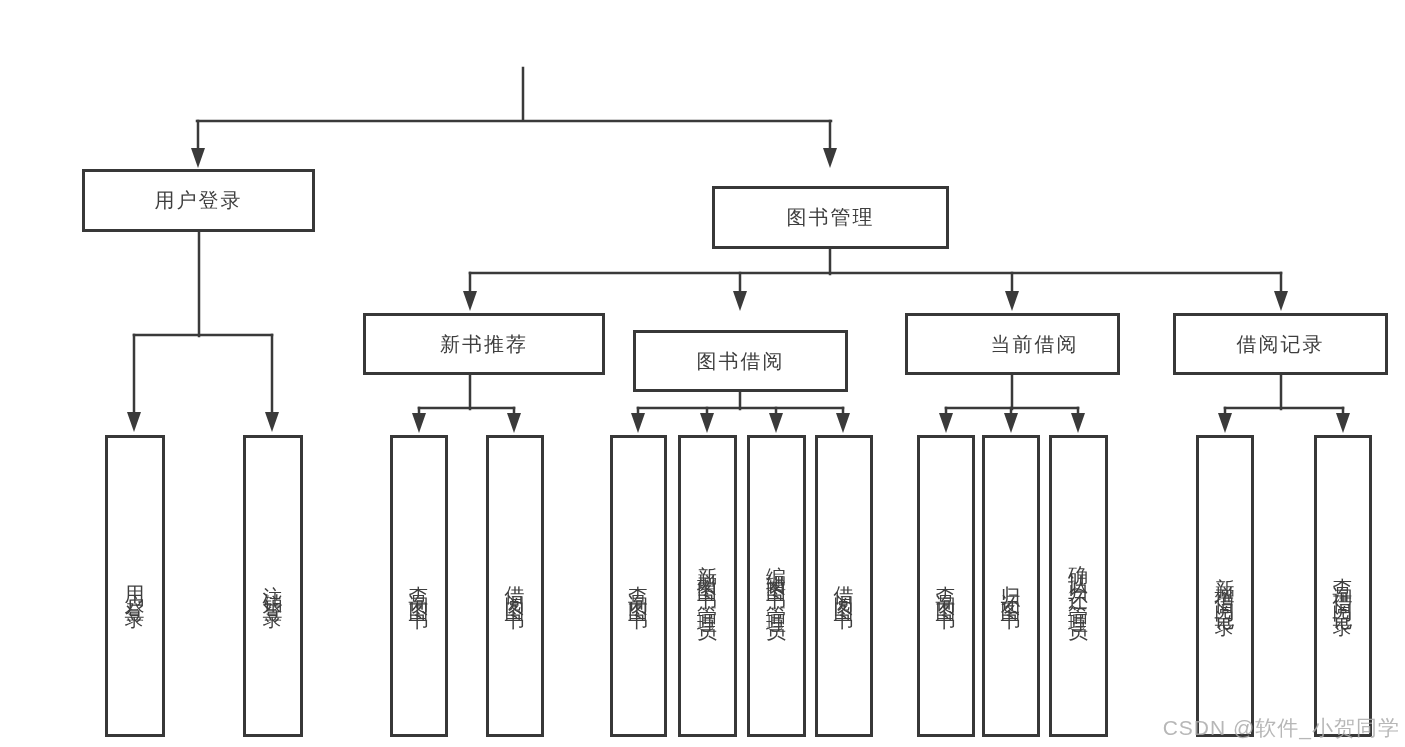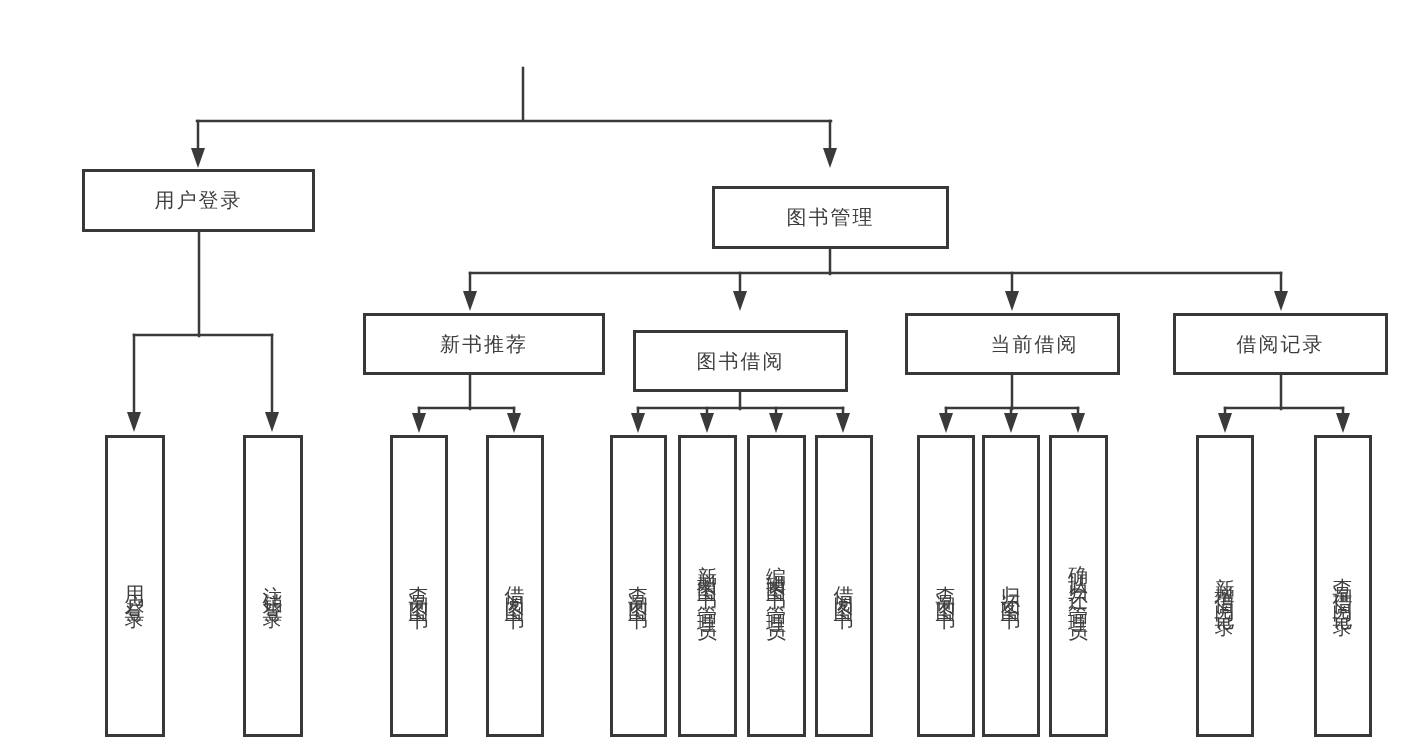--- a/index.html
+++ b/index.html
@@ -171,14 +171,15 @@
     <span>确认归还（管理员）</span>
   </div>
 
   <div class="box v" style="left:1196px; top:435px; width:58px; height:302px;">
     <span>新增借阅记录</span>
   </div>
   <div class="box v" style="left:1314px; top:435px; width:58px; height:302px;">
     <span>查询借阅记录</span>
   </div>
 
+  <div class="watermark">CSDN @软件_小贺同学</div>
 
 </div>
 
 </body></html>

